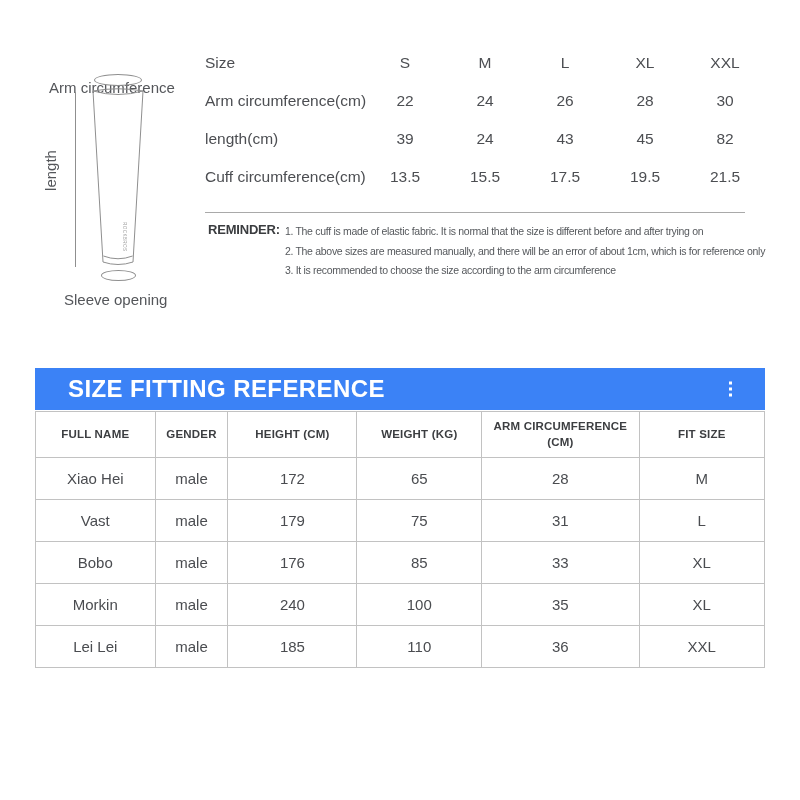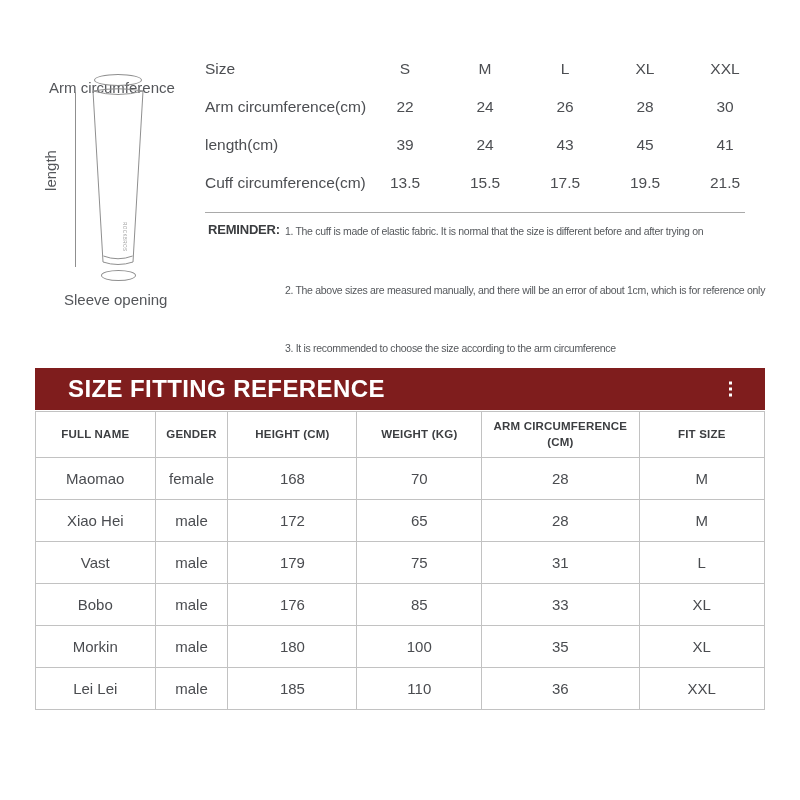--- a/index.html
+++ b/index.html
@@ -14,33 +14,33 @@
   #length-label{
     left:14px;top:162px;width:72px;text-align:center;
     transform:rotate(-90deg);transform-origin:center;
   }
   .ellipse{position:absolute;border:1px solid #8f8f8f;border-radius:50%;}
   #top-ellipse{left:94px;top:74px;width:46px;height:10px;}
   #bottom-ellipse{left:101px;top:270px;width:33px;height:9px;}
   #sleeve-svg{position:absolute;left:90px;top:85px;width:56px;height:186px;}
   #length-line{position:absolute;left:75px;top:92px;width:1px;height:175px;background:#8f8f8f;}
   
-  #size-table{position:absolute;left:205px;top:50px;width:560px;}
+  #size-table{position:absolute;left:205px;top:44px;width:560px;}
   .st-row{display:flex;align-items:center;height:38px;font-size:15.5px;color:#4c4e52;}
   .st-label{width:160px;text-align:left;white-space:nowrap;}
   .st-val{flex:1;text-align:center;}
   #size-divider{position:absolute;left:205px;top:212px;width:540px;height:1px;background:#a9a9a9;}
   
   #reminder{position:absolute;left:208px;top:222px;display:flex;align-items:flex-start;}
   #reminder-label{font-size:13px;font-weight:bold;color:#3a3c3f;white-space:nowrap;letter-spacing:-0.2px;}
-  #reminder-notes{margin-left:5px;display:flex;flex-direction:column;gap:39px;}
+  #reminder-notes{margin-left:5px;display:flex;flex-direction:column;}
   .rem-note{font-size:10.5px;letter-spacing:-0.3px;color:#55585c;line-height:19.5px;white-space:nowrap;}
   
   #title-bar{
-    position:absolute;left:35px;top:368px;width:730px;height:42px;background:#7f1d1d;
+    position:absolute;left:35px;top:368px;width:730px;height:42px;background:#3b82f6;
     display:flex;align-items:center;
   }
   #section-title{color:#ffffff;font-size:24px;font-weight:bold;letter-spacing:0.4px;margin-left:33px;white-space:nowrap;}
   #kebab{position:absolute;right:29px;top:50%;transform:translateY(-50%);
     display:flex;flex-direction:column;gap:3px;cursor:pointer;padding:4px;}
   #kebab i{display:block;width:3px;height:3px;background:#ffffff;border-radius:0;}
   #fit-table{
     position:absolute;left:35px;top:411px;width:730px;
     border-collapse:collapse;table-layout:fixed;padding-left:32px;
   }
@@ -95,21 +95,21 @@
       <div class="st-val">26</div>
       <div class="st-val">28</div>
       <div class="st-val">30</div>
     </div>
     <div class="st-row">
       <div class="st-label">length(cm)</div>
       <div class="st-val">39</div>
       <div class="st-val">24</div>
       <div class="st-val">43</div>
       <div class="st-val">45</div>
-      <div class="st-val">41</div>
+      <div class="st-val">82</div>
     </div>
     <div class="st-row">
       <div class="st-label">Cuff circumference(cm)</div>
       <div class="st-val">13.5</div>
       <div class="st-val">15.5</div>
       <div class="st-val">17.5</div>
       <div class="st-val">19.5</div>
       <div class="st-val">21.5</div>
     </div>
   </div>
@@ -148,28 +148,20 @@
         <th>FULL NAME</th>
         <th>GENDER</th>
         <th>HEIGHT (CM)</th>
         <th>WEIGHT (KG)</th>
         <th>ARM CIRCUMFERENCE (CM)</th>
         <th>FIT SIZE</th>
       </tr>
     </thead>
     <tbody>
       <tr>
-        <td>Maomao</td>
-        <td>female</td>
-        <td>168</td>
-        <td>70</td>
-        <td>28</td>
-        <td>M</td>
-      </tr>
-      <tr>
         <td>Xiao Hei</td>
         <td>male</td>
         <td>172</td>
         <td>65</td>
         <td>28</td>
         <td>M</td>
       </tr>
       <tr>
         <td>Vast</td>
         <td>male</td>
@@ -182,21 +174,21 @@
         <td>Bobo</td>
         <td>male</td>
         <td>176</td>
         <td>85</td>
         <td>33</td>
         <td>XL</td>
       </tr>
       <tr>
         <td>Morkin</td>
         <td>male</td>
-        <td>180</td>
+        <td>240</td>
         <td>100</td>
         <td>35</td>
         <td>XL</td>
       </tr>
       <tr>
         <td>Lei Lei</td>
         <td>male</td>
         <td>185</td>
         <td>110</td>
         <td>36</td>

